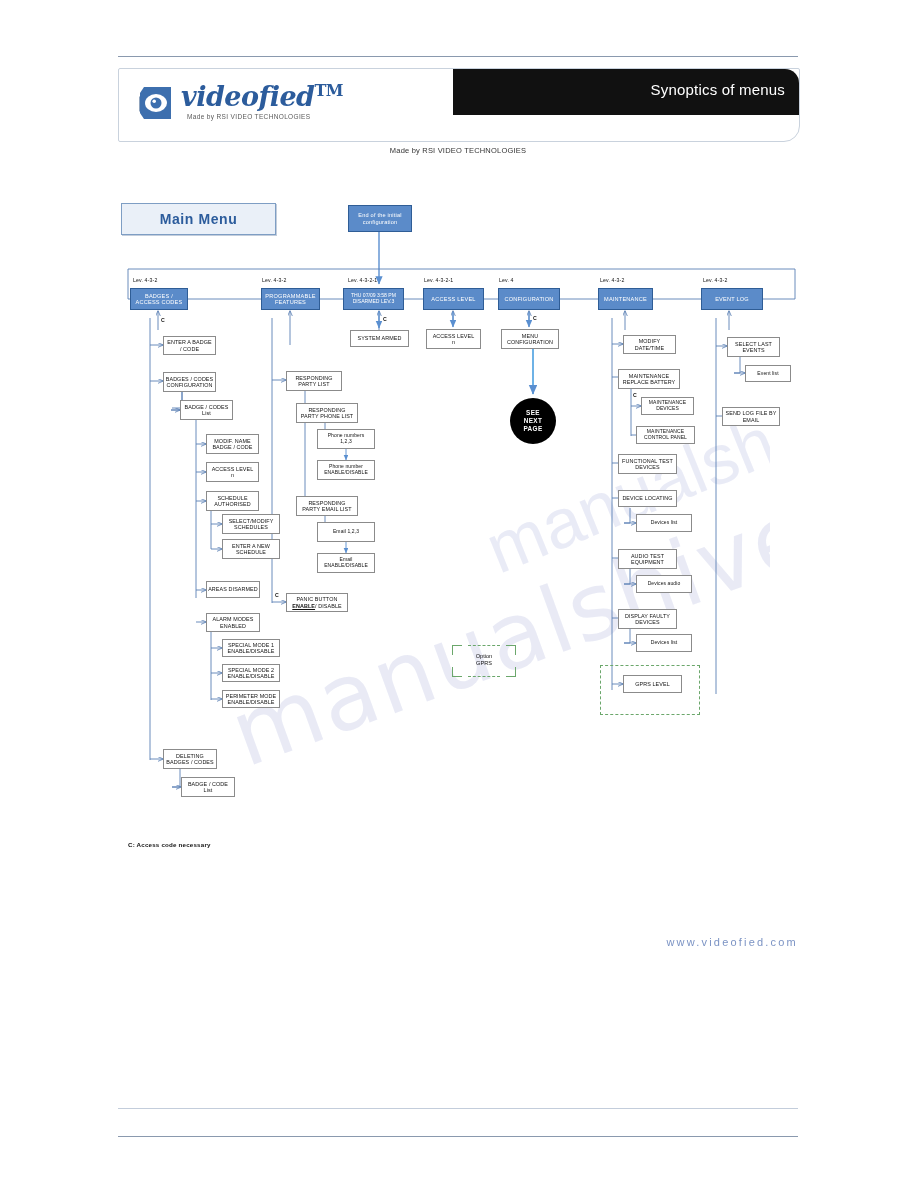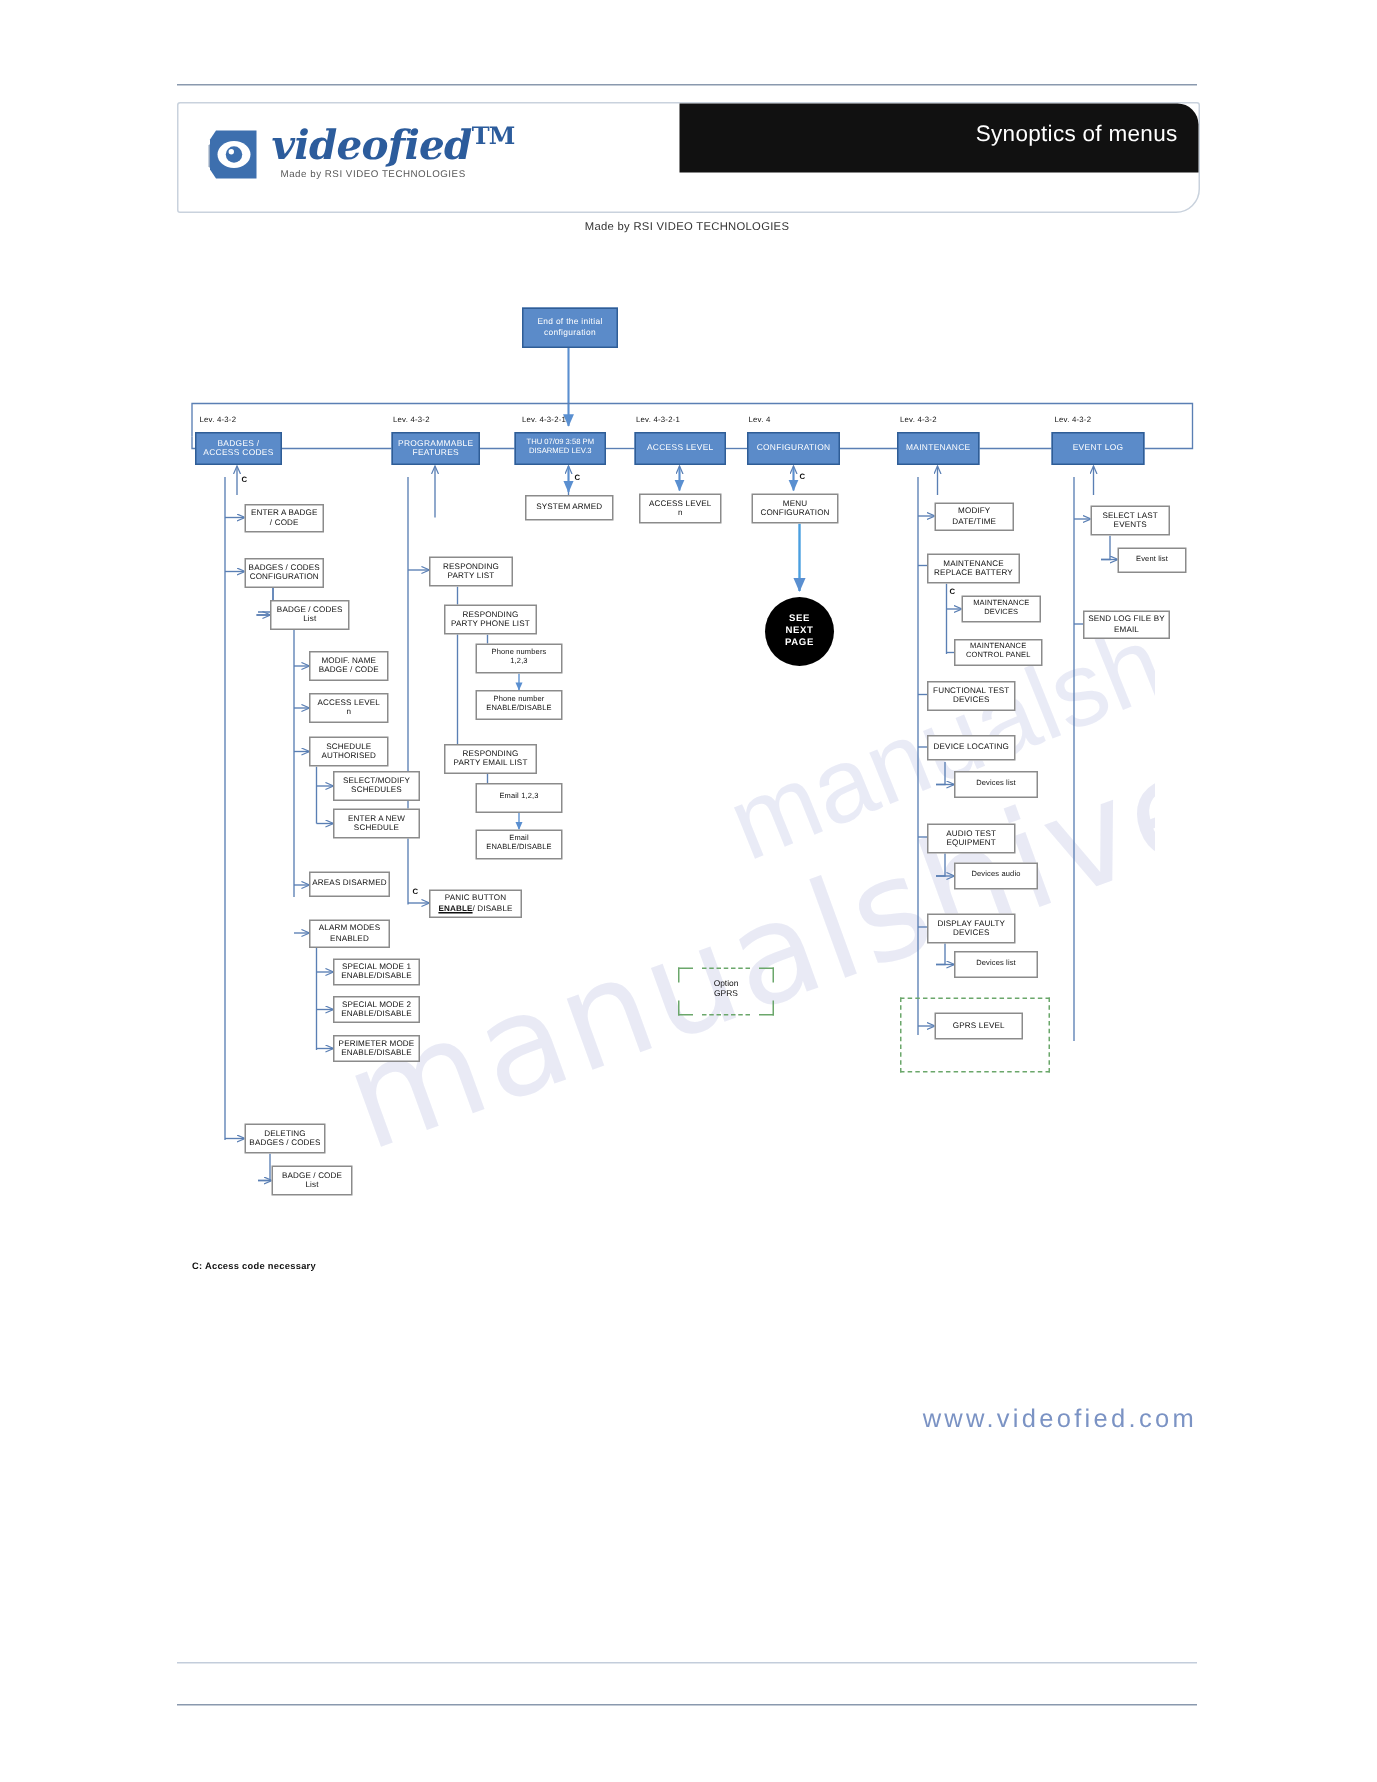--- a/index.html
+++ b/index.html
@@ -141,21 +141,21 @@
   
   .u { text-decoration:underline; font-weight:bold; }
 
   
   #access-note {
     position:absolute; left:128px; top:841px;
     font-size:6.2px; font-weight:bold; color:#111; letter-spacing:0.2px;
   }
   #site-url {
     position:absolute; left:0; top:936px; width:798px;
-    text-align:right; font-size:17px; color:#7b93c4; letter-spacing:2.2px;
+    text-align:right; font-size:11px; color:#7b93c4; letter-spacing:2.2px;
   }
 </style>
 </head>
 <body>
 
 <div class="rule top"></div>
 <div class="rule bot1"></div>
 <div class="rule bot2"></div>
 
 <div id="header">
@@ -293,20 +293,21 @@
       <line x1="624" y1="643" x2="636" y2="643" marker-end="url(#arw)"></line>
 
       <line x1="716" y1="318" x2="716" y2="694"></line>
       <line x1="716" y1="346" x2="727" y2="346" marker-end="url(#arw)"></line>
       <line x1="716" y1="416" x2="727" y2="416" marker-end="url(#arw)"></line>
       <path d="M740,357 L740,373 L734,373"></path>
       <line x1="734" y1="373" x2="745" y2="373" marker-end="url(#arw)"></line>
     </g>
   </svg>
 
+  <div id="main-menu-box">Main Menu</div>
 
   <div class="node blue" style="left:348px; top:205px; width:64px; height:27px;">End of the initial<br>configuration</div>
 
   <div class="lev" style="left:133px; top:277px;">Lev. 4-3-2</div>
   <div class="lev" style="left:262px; top:277px;">Lev. 4-3-2</div>
   <div class="lev" style="left:348px; top:277px;">Lev. 4-3-2-1</div>
   <div class="lev" style="left:424px; top:277px;">Lev. 4-3-2-1</div>
   <div class="lev" style="left:499px; top:277px;">Lev. 4</div>
   <div class="lev" style="left:600px; top:277px;">Lev. 4-3-2</div>
   <div class="lev" style="left:703px; top:277px;">Lev. 4-3-2</div>

